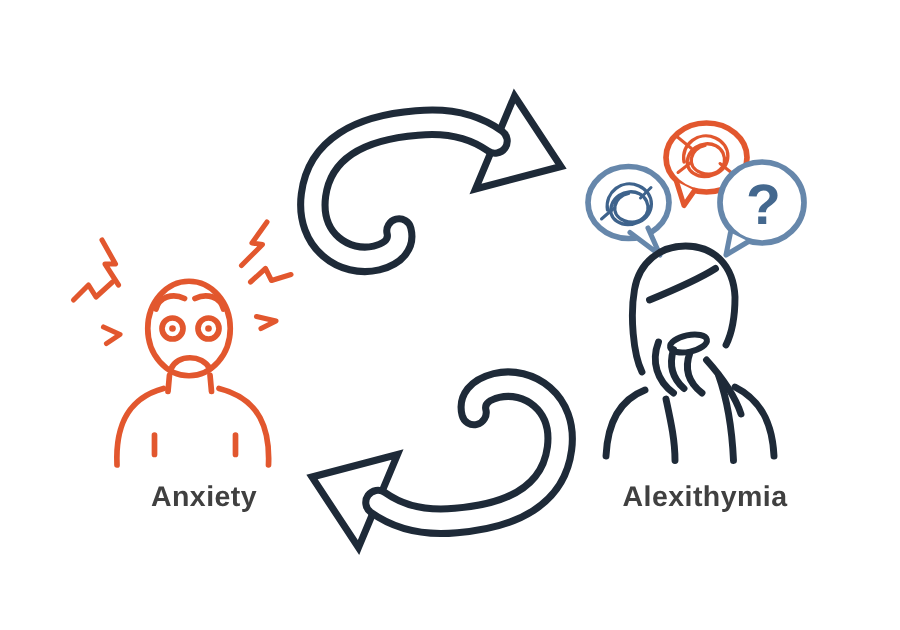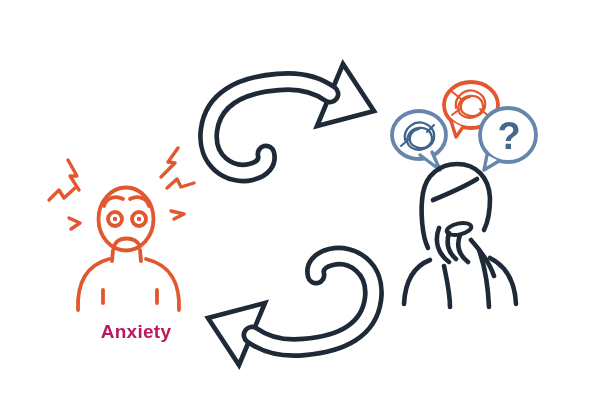--- a/index.html
+++ b/index.html
@@ -3,21 +3,21 @@
 <meta charset="utf-8">
 <style>
   html,body{margin:0;padding:0;}
   body{font-family:"Liberation Sans", sans-serif; background:#ffffff;}
   .canvas{
     position:relative; width:600px; height:420px; background:#ffffff; overflow:hidden;
   }
   .canvas svg{position:absolute; left:0; top:0;}
   .node-label{
     position:absolute; top:321px; transform:translateX(-50%);
-    font-size:19px; font-weight:bold; color:#be185d; letter-spacing:0.3px;
+    font-size:19px; font-weight:bold; color:#404040; letter-spacing:0.3px;
     white-space:nowrap;
   }
   .label-anxiety{left:136px;}
   .label-alexithymia{left:470px;}
 </style>
 </head>
 <body>
 
 <div class="canvas">
 
@@ -104,13 +104,14 @@
       </g>
 
       <path d="M 450 307 C 450 293 447 280 444 266 M 479 250 C 484 264 488 285 489 307"></path>
 
       <path d="M 404 304 C 405 283 412 267 430 260"></path>
       <path d="M 516 304 C 515 283 508 267 490 258"></path>
     </g>
   </svg>
 
   <div class="node-label label-anxiety">Anxiety</div>
+  <div class="node-label label-alexithymia">Alexithymia</div>
 </div>
 
 </body></html>

